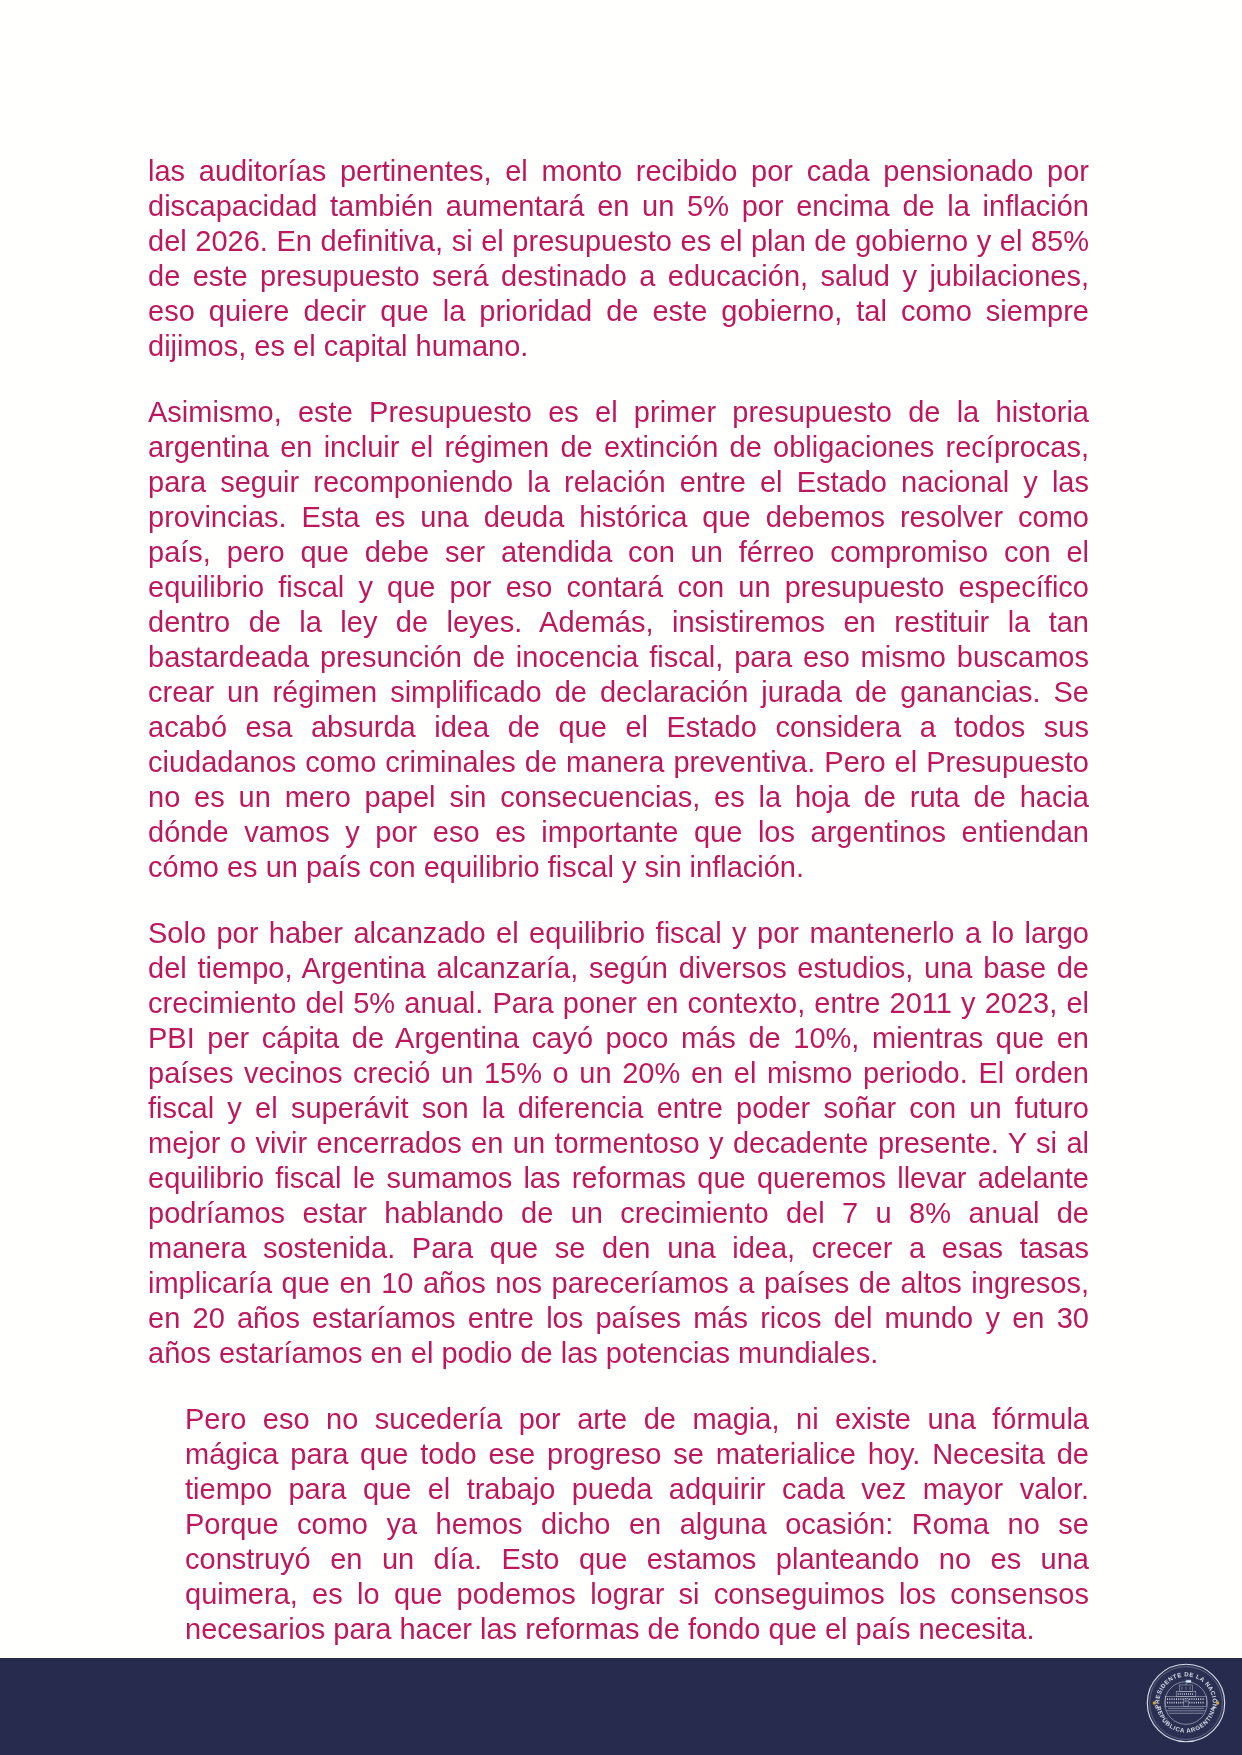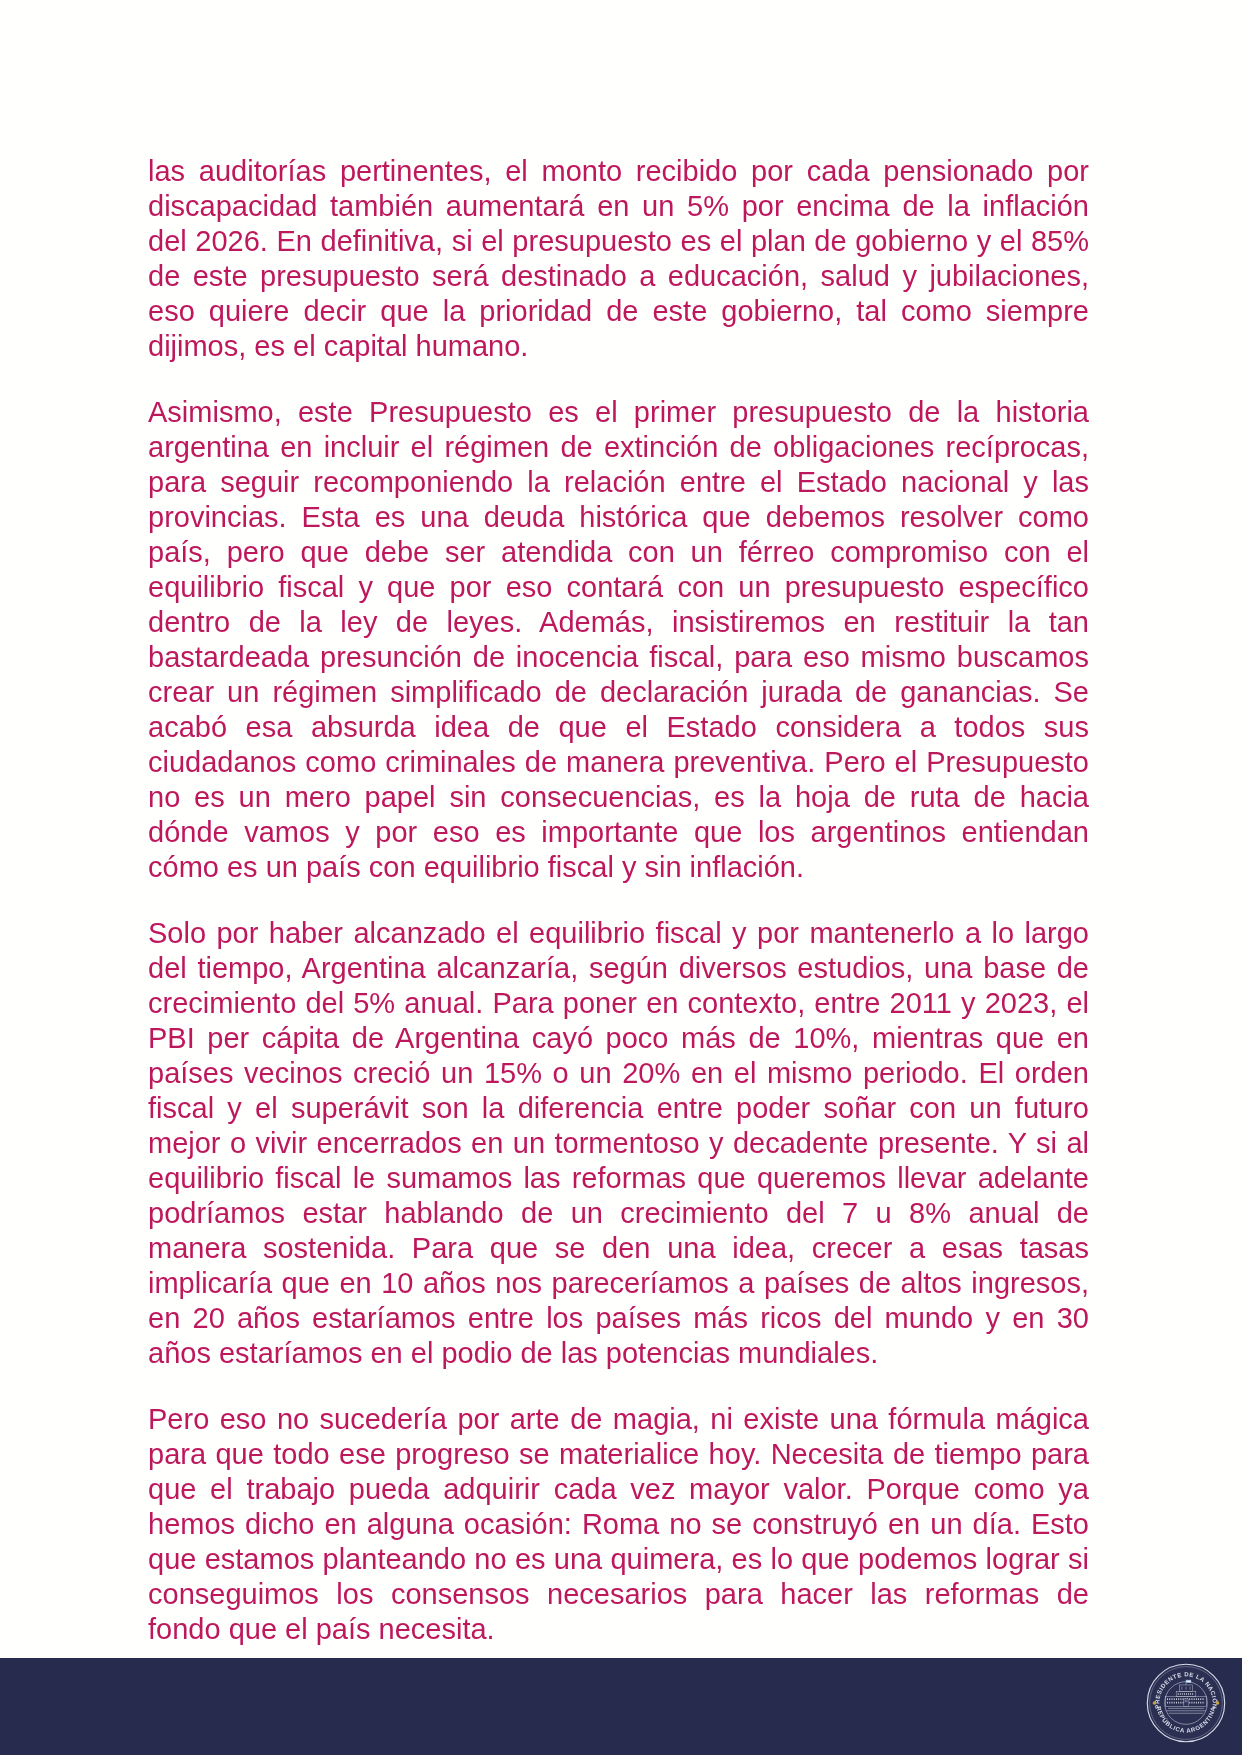--- a/index.html
+++ b/index.html
@@ -22,21 +22,21 @@
     top: 154px;
     width: 941px;
     color: #be185d;
     font-size: 29px;
     line-height: 35px;
     text-align: justify;
   }
   .content p {
     margin: 0 0 31px 0;
   }
-  .content p:last-child { margin-bottom: 0; }
+  .content p:last-child { margin-bottom: 0; margin-left: 37px; }
   .footer-band {
     position: absolute;
     left: 0;
     bottom: 0;
     width: 100%;
     height: 97px;
     background: #272c4e;
   }
   .seal {
     position: absolute;

